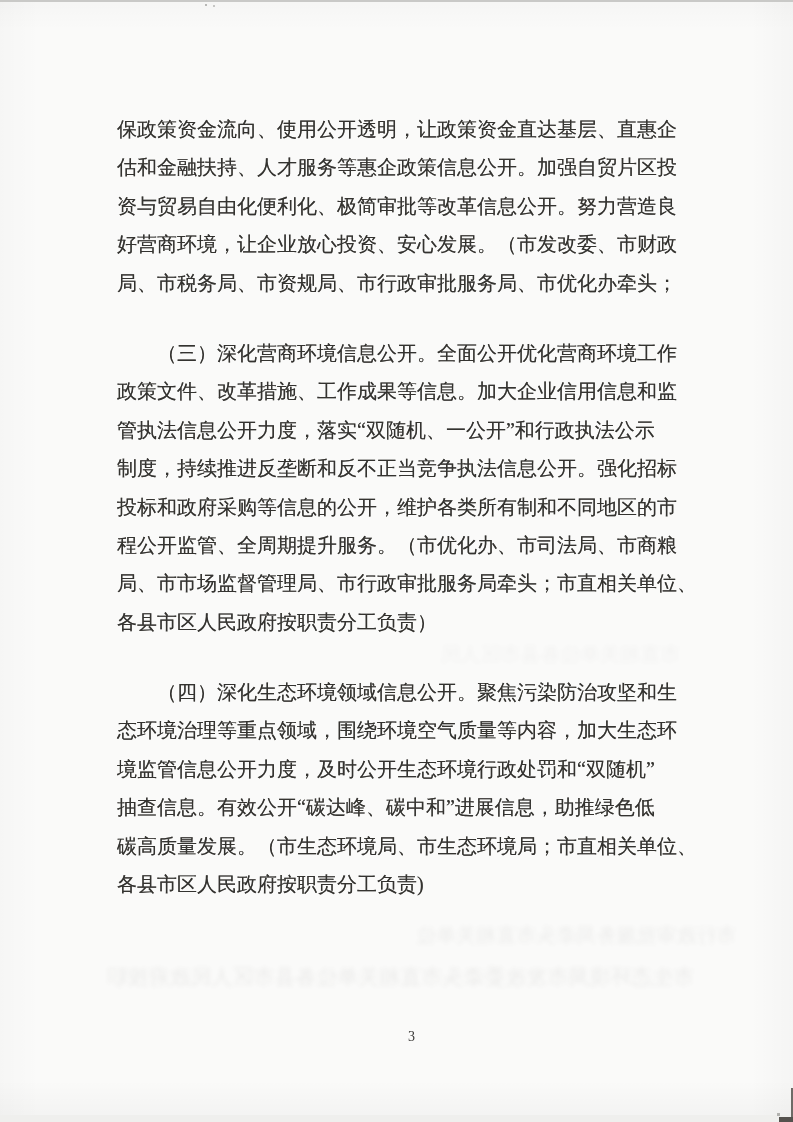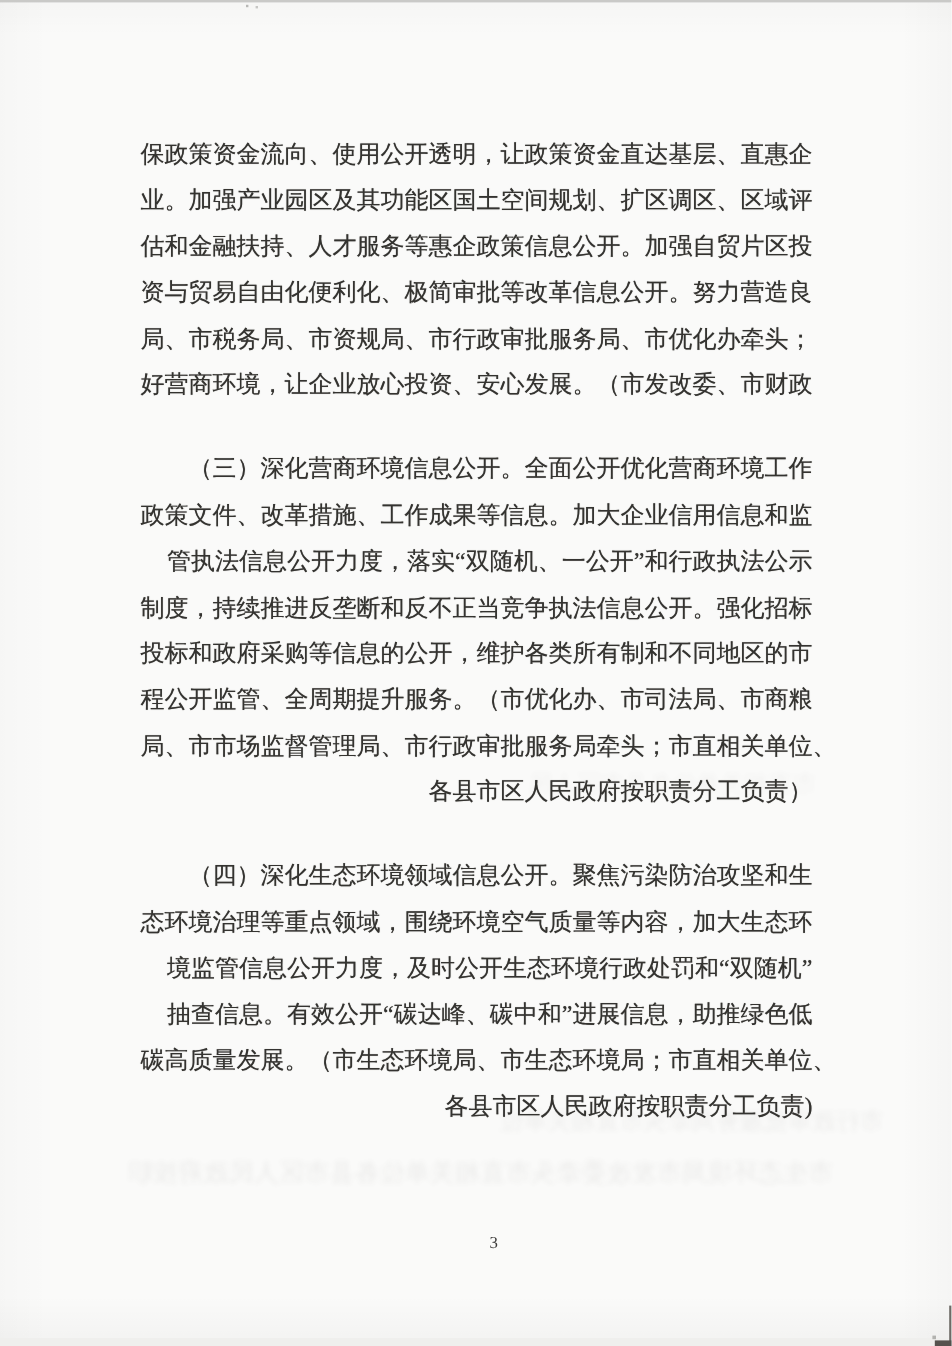--- a/index.html
+++ b/index.html
@@ -25,21 +25,20 @@
   }
   .textblock {
     position: absolute;
     left: 117px;
     top: 110px;
     width: 560px;
     font-size: 20px;
     color: #343330;
     text-shadow: 0 0 0.6px rgba(52,51,48,0.65);
     z-index: 2;
-    text-align: right;
   }
   .line {
     height: 38.4px;
     line-height: 38.4px;
     white-space: nowrap;
     letter-spacing: 0;
   }
   .line.indent {
     padding-left: 40px;
     margin-top: 32px;
@@ -129,25 +128,24 @@
 </style>
 </head>
 <body>
 
 <div class="paper-vignette"></div>
 
 <div class="textblock">
 
   <div>
     <div class="line">保政策资金流向、使用公开透明，让政策资金直达基层、直惠企</div>
-    <div class="line">业。加强产业园区及其功能区国土空间规划、扩区调区、区域评</div>
     <div class="line">估和金融扶持、人才服务等惠企政策信息公开。加强自贸片区投</div>
     <div class="line">资与贸易自由化便利化、极简审批等改革信息公开。努力营造良</div>
+    <div class="line">好营商环境，让企业放心投资、安心发展。（市发改委、市财政</div>
     <div class="line">局、市税务局、市资规局、市行政审批服务局、市优化办牵头；</div>
-    <div class="line">好营商环境，让企业放心投资、安心发展。（市发改委、市财政</div>
   </div>
 
   <div>
     <div class="line indent">（三）深化营商环境信息公开。全面公开优化营商环境工作</div>
     <div class="line">政策文件、改革措施、工作成果等信息。加大企业信用信息和监</div>
     <div class="line">管执法信息公开力度，落实“双随机、一公开”和行政执法公示</div>
     <div class="line">制度，持续推进反垄断和反不正当竞争执法信息公开。强化招标</div>
     <div class="line">投标和政府采购等信息的公开，维护各类所有制和不同地区的市</div>
     <div class="line">程公开监管、全周期提升服务。（市优化办、市司法局、市商粮</div>
     <div class="line">局、市市场监督管理局、市行政审批服务局牵头；市直相关单位、</div>

